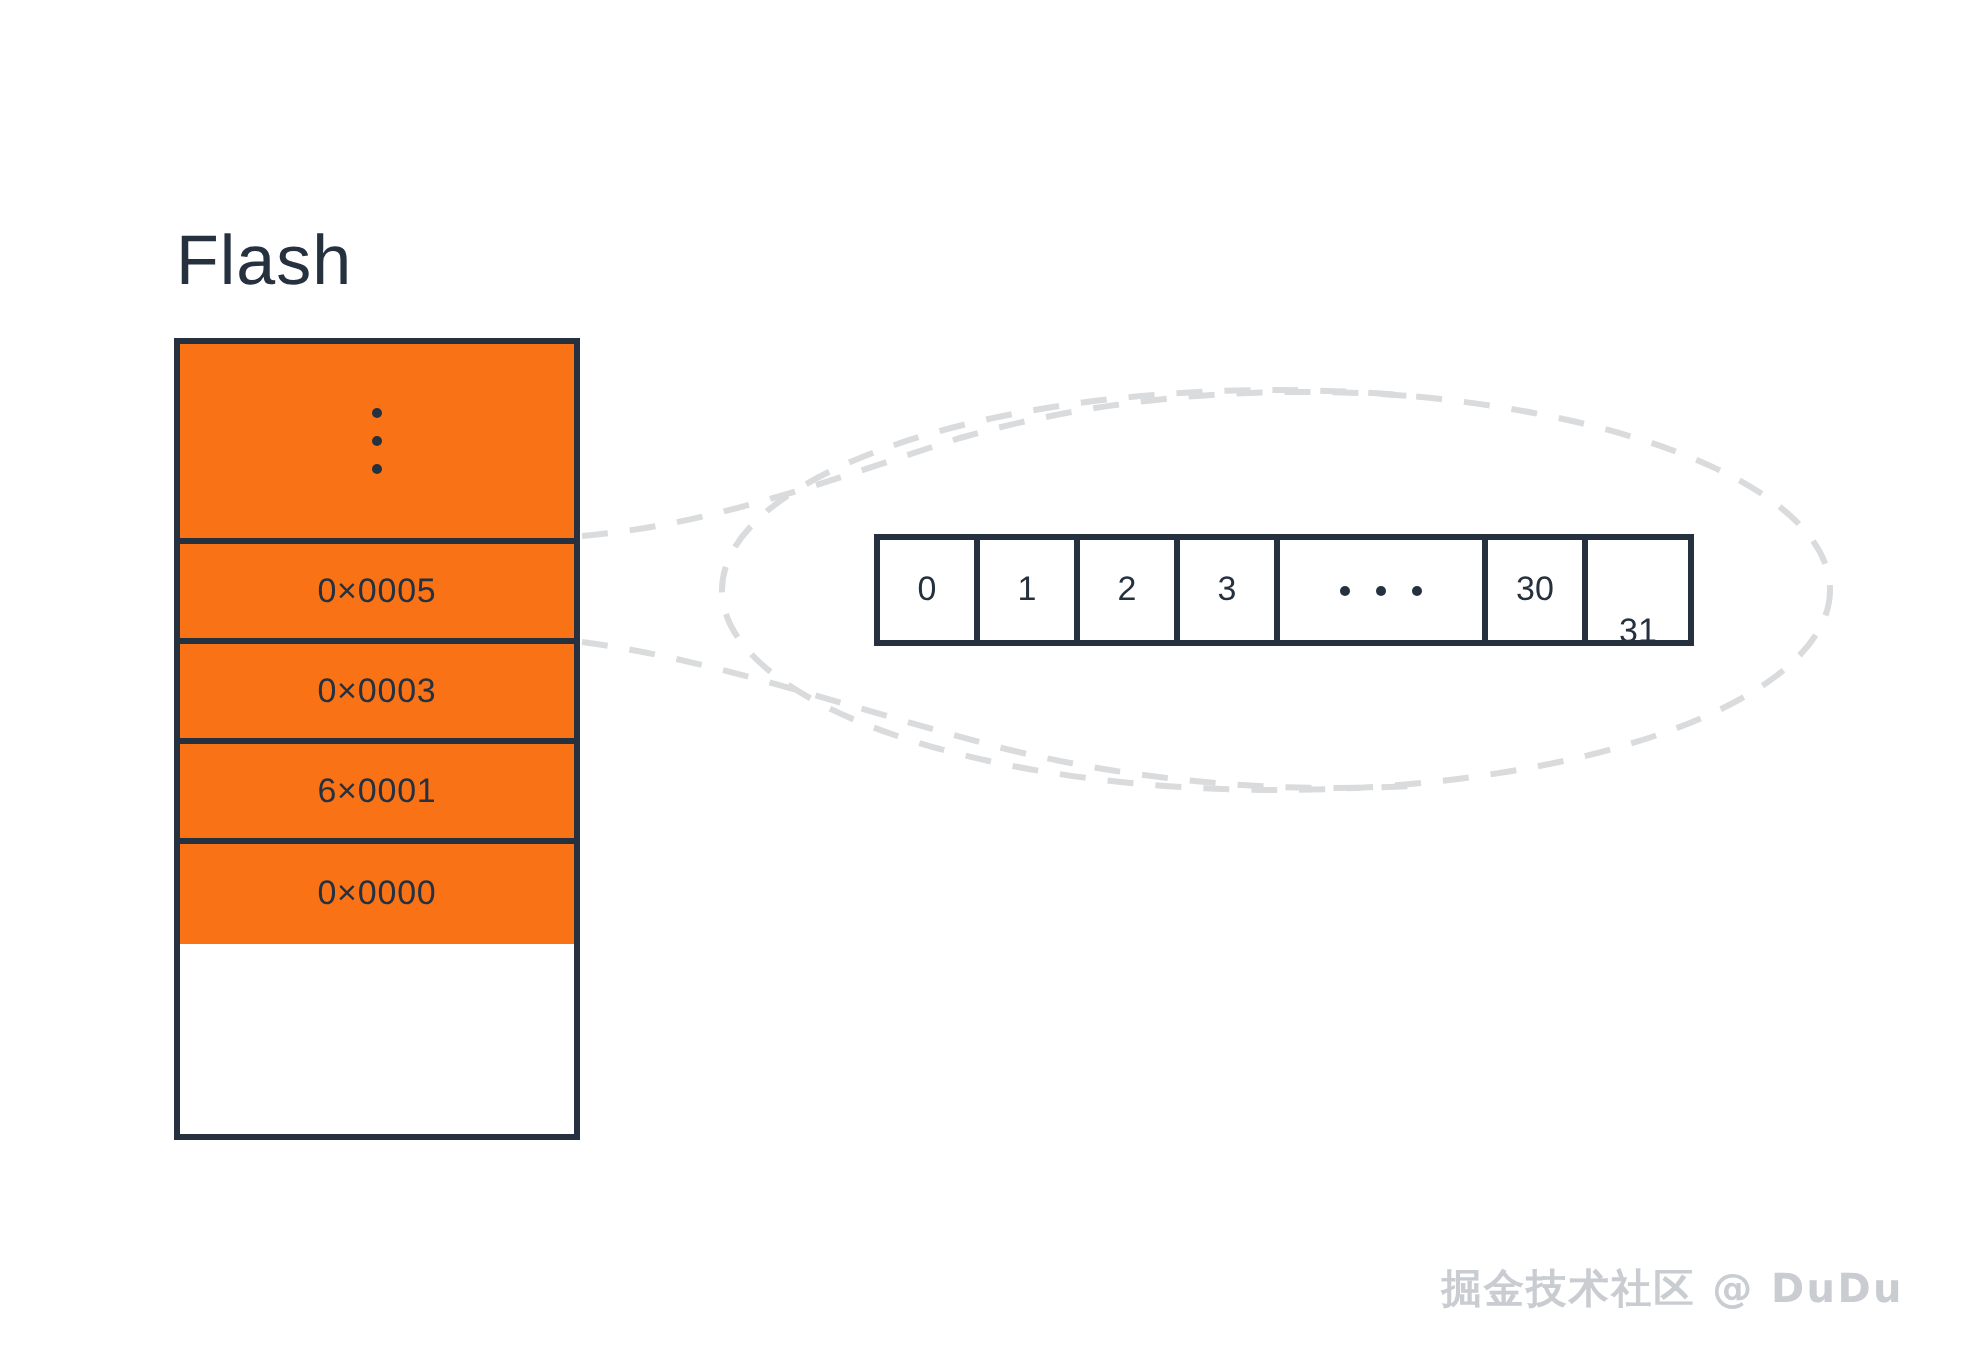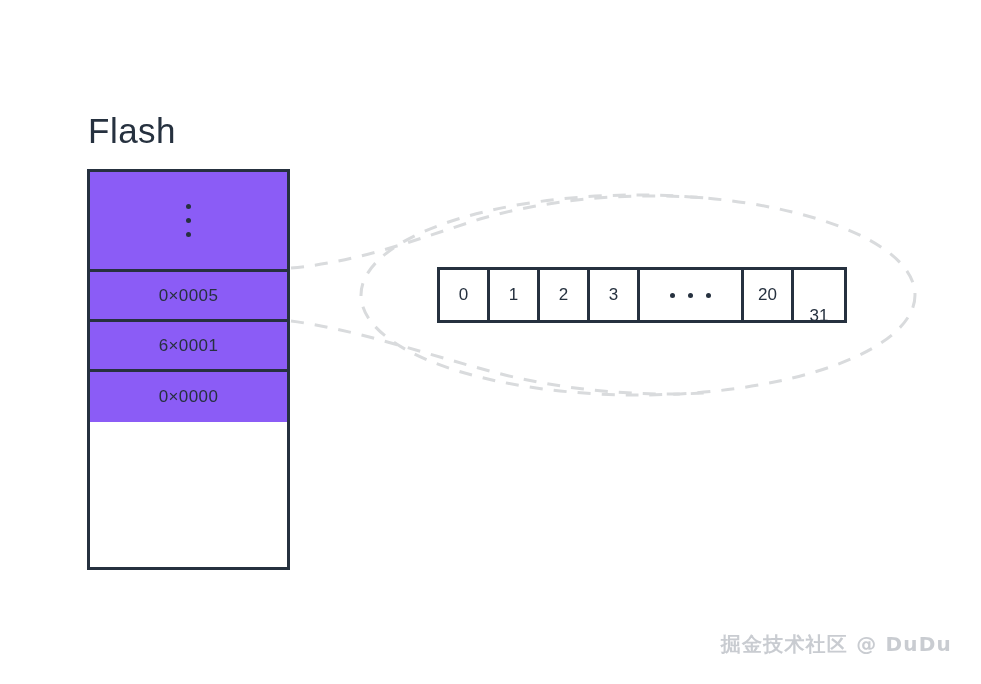--- a/index.html
+++ b/index.html
@@ -61,21 +61,21 @@
     flex-direction: column;
     background: #ffffff;
     z-index: 3;
   }
   .flash-row {
     border-bottom: 3px solid #26313f;
     box-sizing: border-box;
     display: flex;
     align-items: center;
     justify-content: center;
-    background: #8b5cf6;
+    background: #f97316;
     position: relative;
   }
   .flash-row:last-child {
     border-bottom: none;
   }
   .flash-row.ellipsis-row {
     height: 100px;
     flex: none;
   }
   .flash-row.addr-row {
@@ -184,20 +184,23 @@
       <span class="v-ellipsis">
         <i></i>
           <i></i>
           <i></i>
       </span>
     </div>
     <div class="flash-row addr-row">
       <span class="addr-label">0×0005</span>
     </div>
     <div class="flash-row addr-row">
+      <span class="addr-label">0×0003</span>
+    </div>
+    <div class="flash-row addr-row">
       <span class="addr-label">6×0001</span>
     </div>
     <div class="flash-row addr-row">
       <span class="addr-label">0×0000</span>
     </div>
   </div>
 
   <div class="byte-array">
     <div class="byte-cell">
       <span>0</span>
@@ -212,21 +215,21 @@
       <span>3</span>
     </div>
     <div class="byte-cell wide">
       <span class="h-ellipsis">
         <i></i>
           <i></i>
           <i></i>
       </span>
     </div>
     <div class="byte-cell">
-      <span>20</span>
+      <span>30</span>
     </div>
     <div class="byte-cell">
       <span>31</span>
     </div>
   </div>
 
   <div class="watermark">掘金技术社区 @ DuDu</div>
 
 </div>
 

